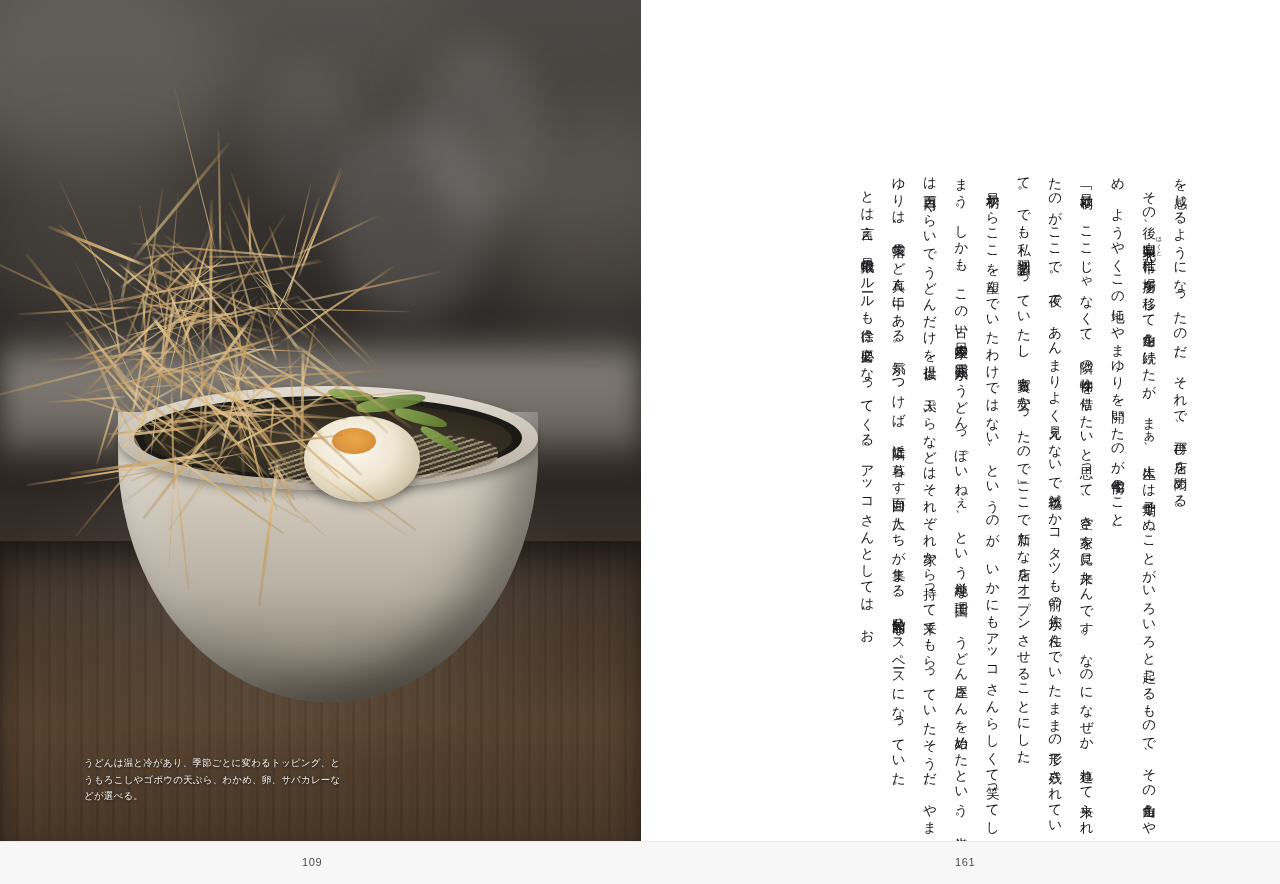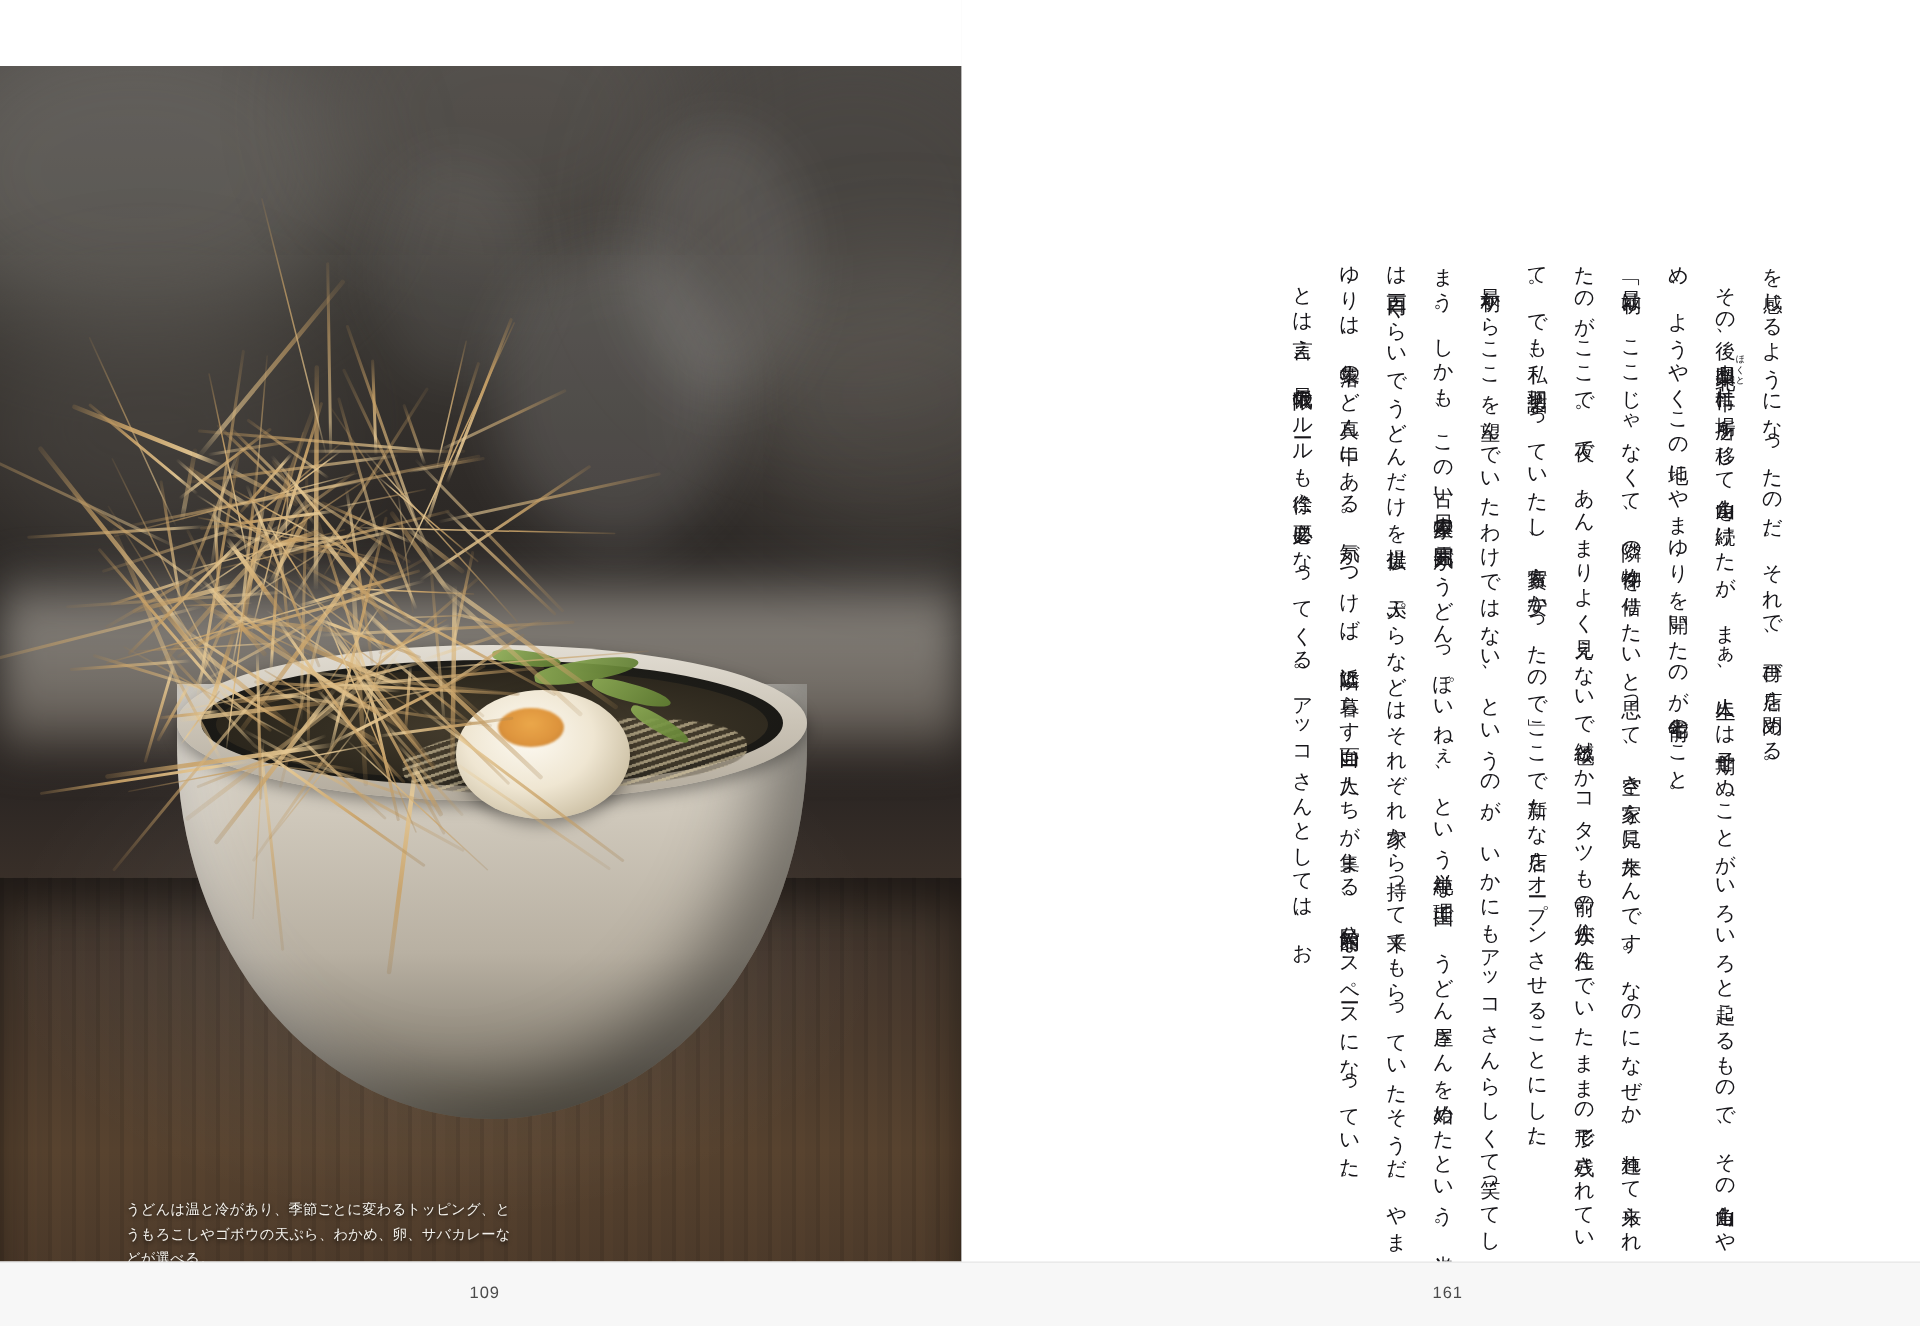--- a/index.html
+++ b/index.html
@@ -23,21 +23,20 @@
 
   
   .photo-page {
     position: absolute;
     left: 0;
     top: 0;
     width: 641px;
     height: 841px;
     overflow: hidden;
     background: #2b2724;
-    margin-top: 44px;
   }
   .photo-bg {
     position: absolute;
     inset: 0;
     background:
       radial-gradient(ellipse 420px 260px at 46% 70%, rgba(255,255,255,0.10), rgba(0,0,0,0) 70%),
       linear-gradient(180deg, #4a4744 0%, #3b3834 18%, #2e2a27 34%, #262321 46%, #2d2724 58%, #46382d 72%, #58432f 86%, #4a3829 100%);
   }
   
   .blob {
@@ -244,21 +243,21 @@
     background: #f7f7f7;
     border-top: 1px solid #eaeaea;
   }
   .folio {
     position: absolute;
     top: 14px;
     font-size: 11px;
     color: #4a4a4a;
     letter-spacing: .06em;
   }
-  .folio-left { left: 313px; text-align: center; }
+  .folio-left { left: 302px; text-align: center; }
   .folio-right { left: 955px; }
   .page-edge {
     position: absolute;
     left: 641px;
     top: 0;
     width: 1px;
     height: 841px;
     background: rgba(0,0,0,0.06);
   }
 </style>

